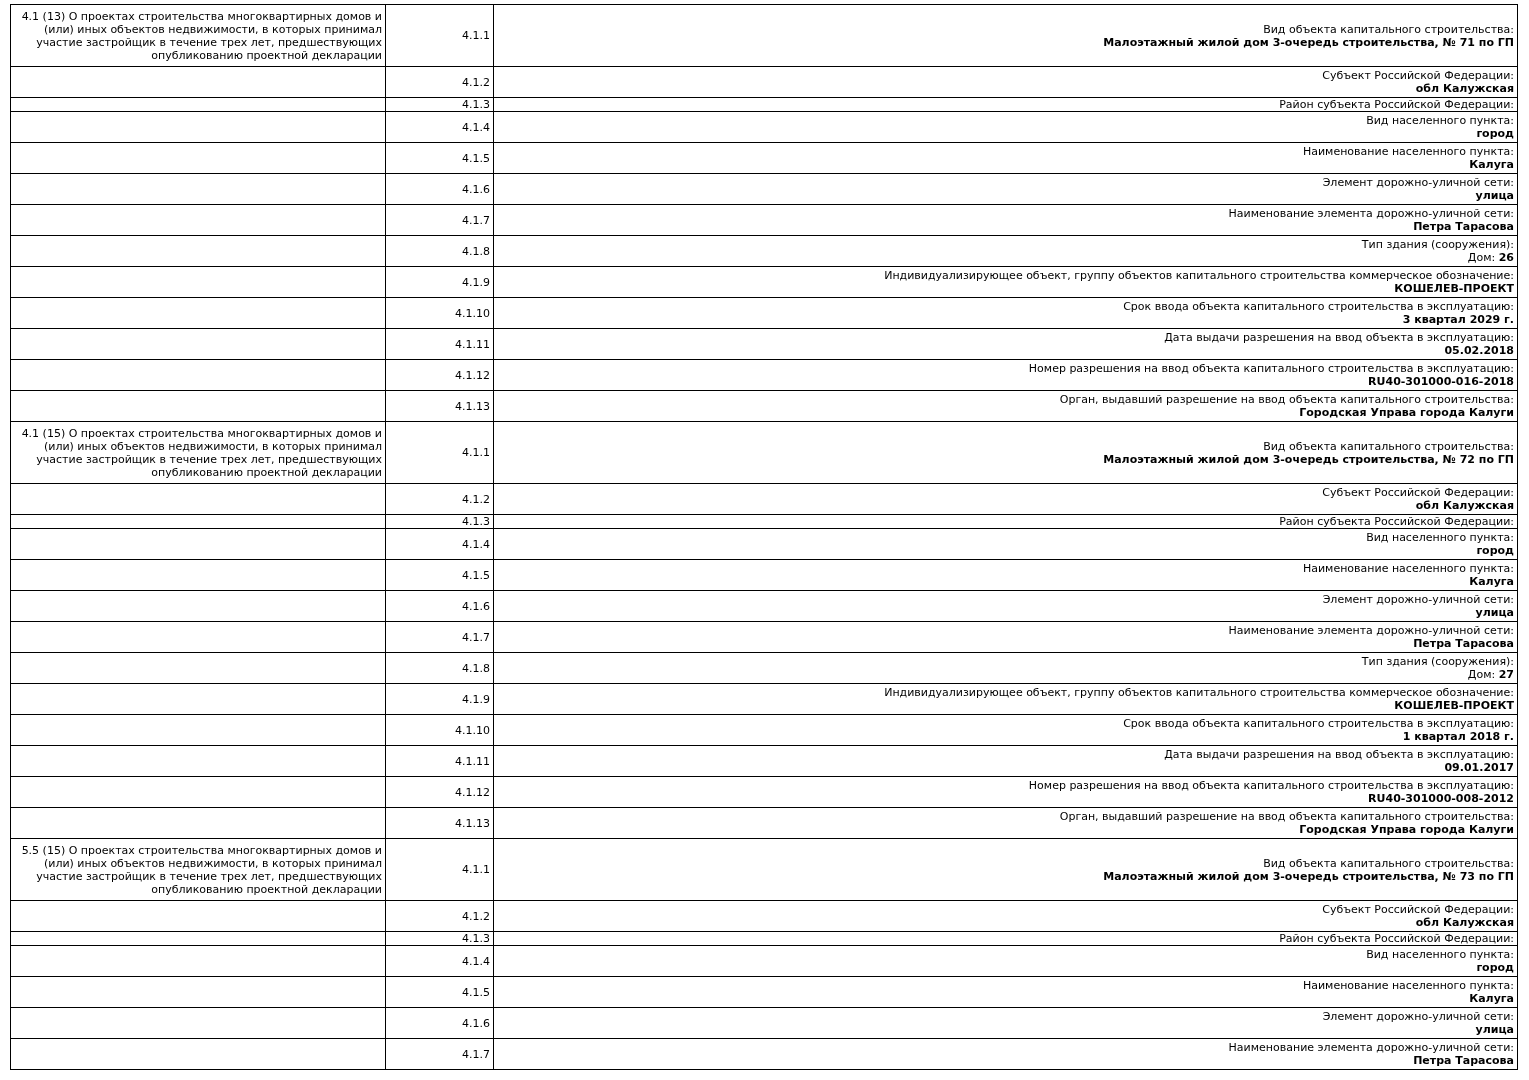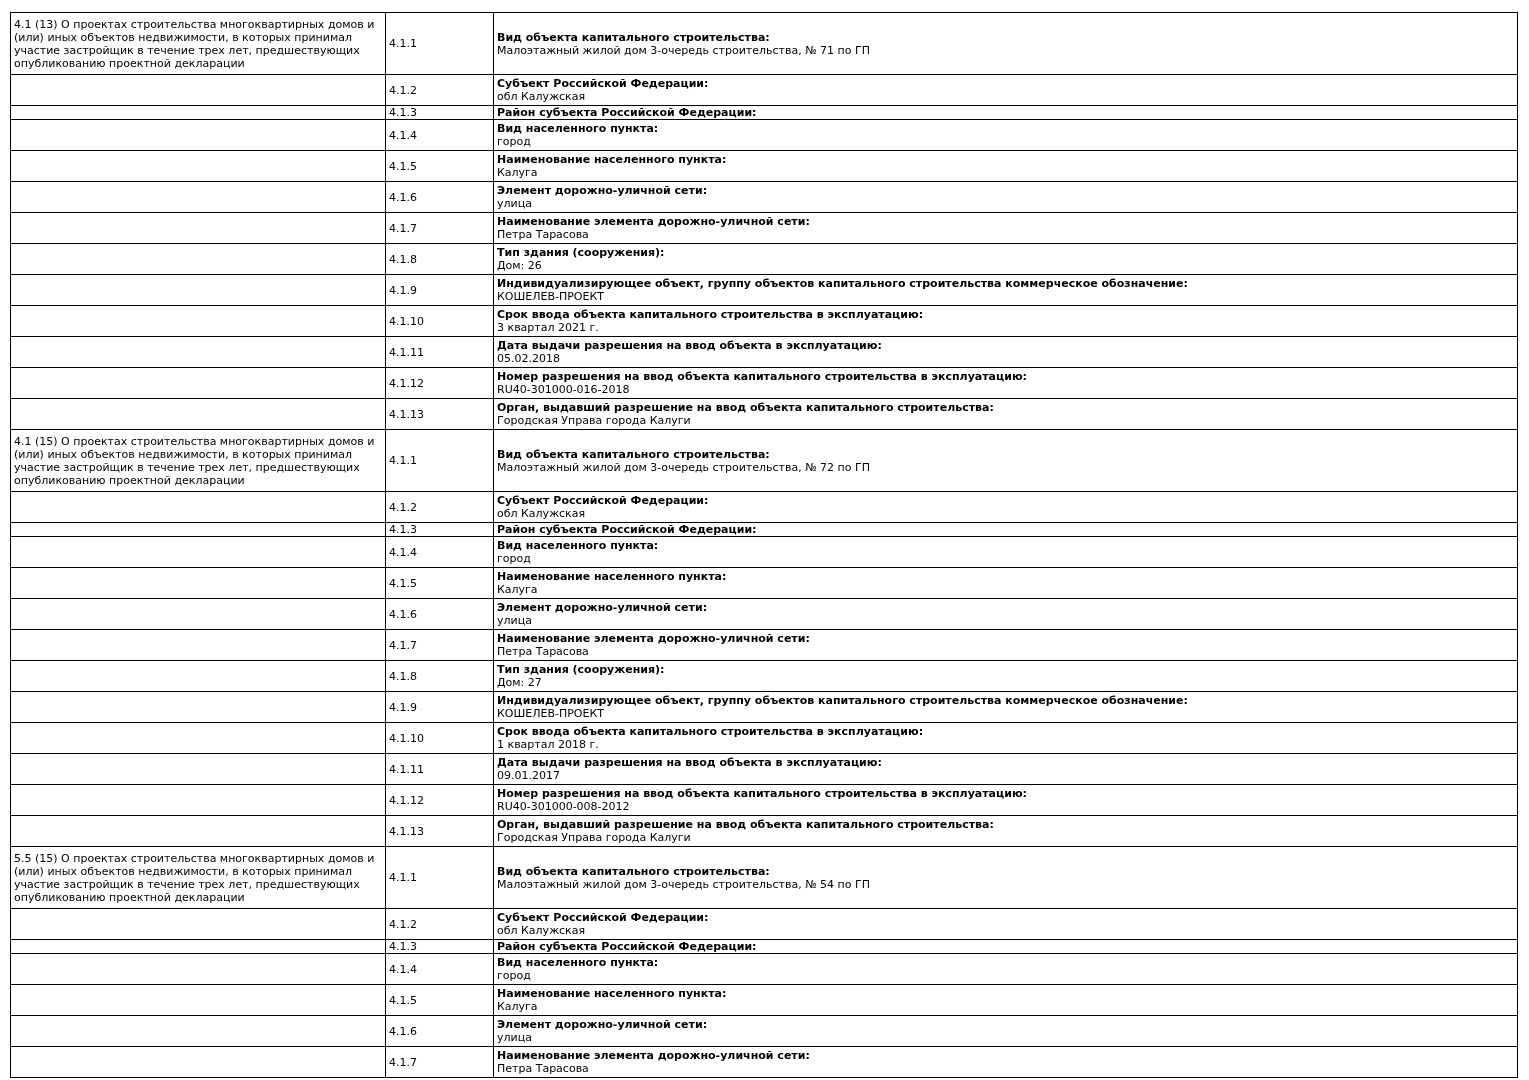--- a/index.html
+++ b/index.html
@@ -7,42 +7,42 @@
     background: #ffffff;
   }
   body {
     width: 1529px; height: 1080px;
     overflow: hidden;
     font-family: "DejaVu Sans", "Liberation Sans", sans-serif;
     font-size: 11px;
     line-height: 13px;
     color: #000000;
   }
-  .page { padding: 12px 0 0 10px; }
+  .page { padding: 4px 0 0 10px; text-align: right; }
   table.decl {
     border-collapse: collapse;
     table-layout: fixed;
     width: 1507px;
   }
   table.decl td {
     border: 1.5px solid #000000;
     padding: 0 3px;
     vertical-align: middle;
     overflow: hidden;
     word-wrap: break-word;
   }
   td.desc-cell {
     vertical-align: top;
     padding-top: 1px;
   }
   tr.h-tall { height: 62px; }
   tr.h-two  { height: 31px; }
   tr.h-one  { height: 14px; }
-  .field-label { font-weight: bold; }
-  .field-value { font-weight: normal; margin-top: 39px; }
+  .field-label { font-weight: normal; }
+  .field-value { font-weight: bold; margin-top: 39px; }
   .value-prefix { font-weight: normal; }
 </style>
 </head>
 <body>
 
 <div class="page">
   <table class="decl">
     <colgroup>
       <col style="width:375px">
       <col style="width:108px">
@@ -120,21 +120,21 @@
           <td>
             <div class="field-label">Индивидуализирующее объект, группу объектов капитального строительства коммерческое обозначение:</div>
             <div><span class="field-value">КОШЕЛЕВ-ПРОЕКТ</span></div>
           </td>
         </tr>
         <tr class="h-two">
           <td class="desc-cell"></td>
           <td><span>4.1.10</span></td>
           <td>
             <div class="field-label">Срок ввода объекта капитального строительства в эксплуатацию:</div>
-            <div><span class="field-value">3 квартал 2021 г.</span></div>
+            <div><span class="field-value">3 квартал 2029 г.</span></div>
           </td>
         </tr>
         <tr class="h-two">
           <td class="desc-cell"></td>
           <td><span>4.1.11</span></td>
           <td>
             <div class="field-label">Дата выдачи разрешения на ввод объекта в эксплуатацию:</div>
             <div><span class="field-value">05.02.2018</span></div>
           </td>
         </tr>
@@ -259,21 +259,21 @@
             <div><span class="field-value">Городская Управа города Калуги</span></div>
           </td>
         </tr>
         <tr class="h-tall">
           <td class="desc-cell">
             <div>5.5 (15) О проектах строительства многоквартирных домов и (или) иных объектов недвижимости, в которых принимал участие застройщик в течение трех лет, предшествующих опубликованию проектной декларации</div>
           </td>
           <td><span>4.1.1</span></td>
           <td>
             <div class="field-label">Вид объекта капитального строительства:</div>
-            <div><span class="field-value">Малоэтажный жилой дом 3-очередь строительства, № 54 по ГП</span></div>
+            <div><span class="field-value">Малоэтажный жилой дом 3-очередь строительства, № 73 по ГП</span></div>
           </td>
         </tr>
         <tr class="h-two">
           <td class="desc-cell"></td>
           <td><span>4.1.2</span></td>
           <td>
             <div class="field-label">Субъект Российской Федерации:</div>
             <div><span class="field-value">обл Калужская</span></div>
           </td>
         </tr>

